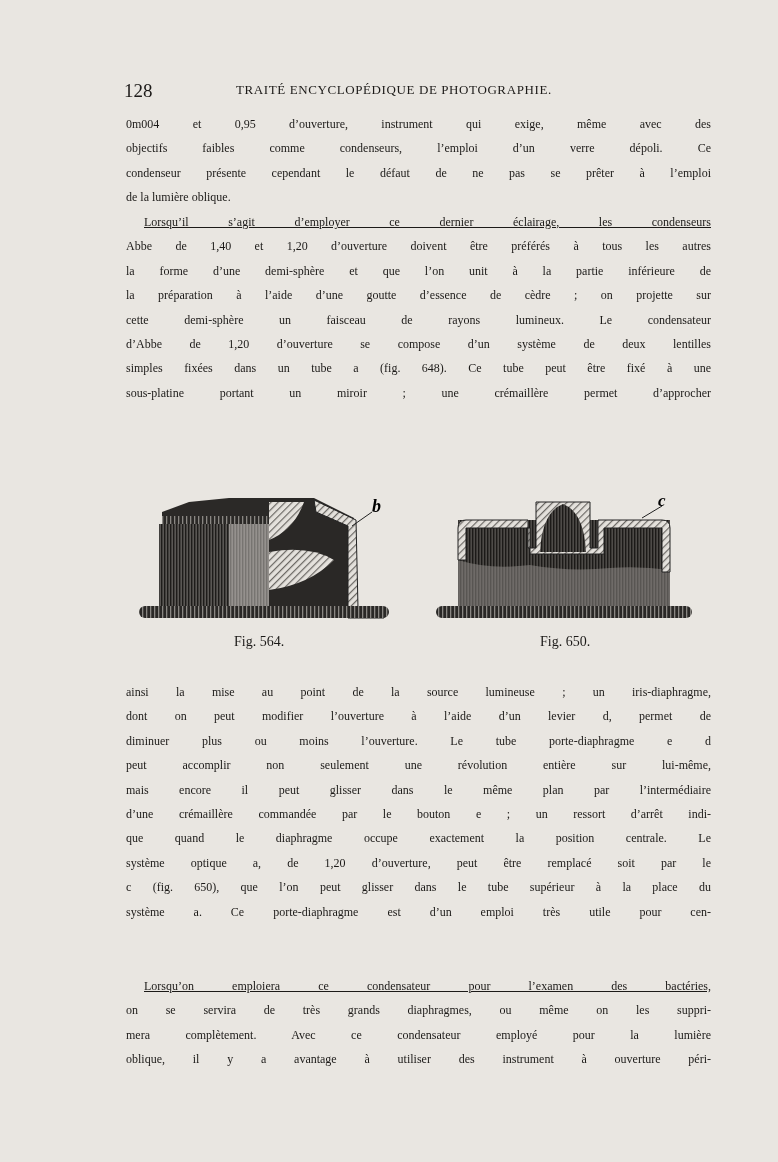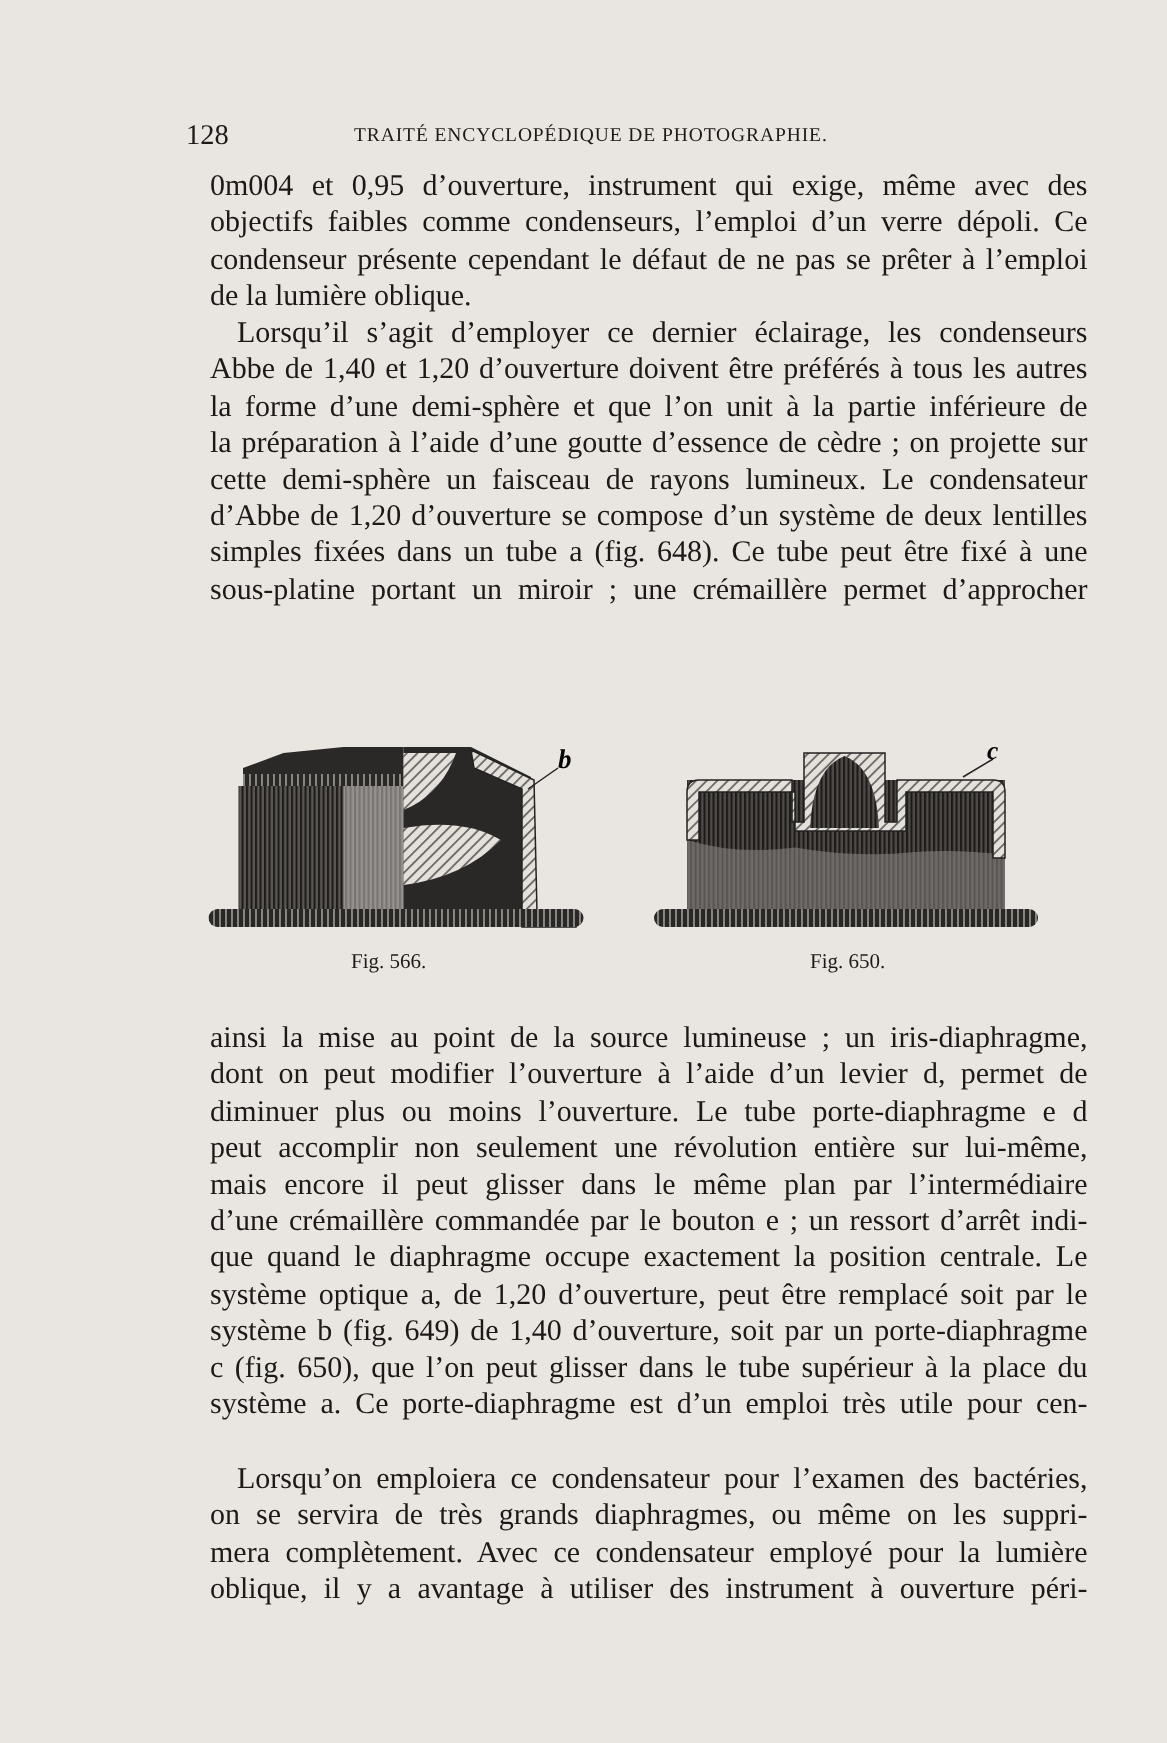--- a/index.html
+++ b/index.html
@@ -14,27 +14,27 @@
   .header {
     position: absolute; top: 80px; left: 0; width: 585px; height: 20px;
     font-size: 17px;
   }
   .page-num { position: absolute; left: 0; top: 0; font-size: 19px; }
   .running-title {
     position: absolute; left: 112px; top: 2px;
     font-size: 13px; letter-spacing: 0.6px; text-align: center;
   }
   .para {
-    position: absolute; left: 16px; width: 585px;
-    font-size: 20px; line-height: 24.4px;
+    position: absolute; left: 2px; width: 585px;
+    font-size: 12px; line-height: 24.4px;
     text-align: justify; text-align-last: justify;
   }
   .para .line { display: block; white-space: nowrap; text-align: justify; text-align-last: justify; }
   .para .line.last { text-align-last: left; }
-  .para .line.indent { padding-left: 18px; }
+  .para .line.indent { padding-left: 18px; text-decoration: underline; }
   .figs { position: absolute; top: 490px; left: 10px; width: 580px; height: 170px; }
   .fig { position: absolute; top: 0; }
   .fig-caption { position: absolute; font-size: 14px; }
 </style>
 </head>
 <body>
 
 <div class="page">
 
   <div class="header">
@@ -82,21 +82,21 @@
         <rect x="25" y="34" width="110" height="82" fill="url(#vstripe)"></rect>
         <rect x="95" y="34" width="40" height="82" fill="#cfccc7" opacity="0.5"></rect>
         <polygon points="135,8 180,8 220,28 222,116 135,116" fill="#2a2826"></polygon>
         <path d="M135,12 L170,12 Q160,40 135,50 Z" fill="url(#hatch)"></path>
         <path d="M135,62 Q175,55 200,70 Q175,95 135,100 Z" fill="url(#hatch)"></path>
         <path d="M180,10 L222,30 L224,118 L250,118 L250,128 L214,128 L214,36 L182,22 Z" fill="url(#hatch)" stroke="#222" stroke-width="1"></path>
         <rect x="5" y="116" width="250" height="12" rx="6" fill="url(#knurl)"></rect>
         <line x1="218" y1="36" x2="238" y2="22" stroke="#222" stroke-width="1"></line>
         <text x="238" y="22" font-size="18" font-style="italic" font-weight="bold" font-family="Liberation Serif, serif">b</text>
       </svg>
-      <span class="fig-caption" style="left:100px;top:144px">Fig. 566.</span>
+      <span class="fig-caption" style="left:100px;top:144px">Fig. 564.</span>
     </div>
 
     <div class="fig" style="left:296px;width:270px;height:170px">
       <svg width="270" height="130" viewBox="0 0 270 130">
         <defs>
           <pattern id="vstripe2" width="3" height="4" patternUnits="userSpaceOnUse">
             <rect width="3" height="4" fill="#4e4b48"></rect>
               <rect width="1.4" height="4" fill="#1c1a18"></rect>
           </pattern>
           <pattern id="hatch2" width="5" height="5" patternUnits="userSpaceOnUse" patternTransform="rotate(45)">
@@ -122,21 +122,20 @@
 
   <div class="para" style="top:680px">
     <span class="line">ainsi la mise au point de la source lumineuse ; un iris-diaphragme,</span>
     <span class="line">dont on peut modifier l’ouverture à l’aide d’un levier d, permet de</span>
     <span class="line">diminuer plus ou moins l’ouverture. Le tube porte-diaphragme e d</span>
     <span class="line">peut accomplir non seulement une révolution entière sur lui-même,</span>
     <span class="line">mais encore il peut glisser dans le même plan par l’intermédiaire</span>
     <span class="line">d’une crémaillère commandée par le bouton e ; un ressort d’arrêt indi-</span>
     <span class="line">que quand le diaphragme occupe exactement la position centrale. Le</span>
     <span class="line">système optique a, de 1,20 d’ouverture, peut être remplacé soit par le</span>
-    <span class="line">système b (fig. 649) de 1,40 d’ouverture, soit par un porte-diaphragme</span>
     <span class="line">c (fig. 650), que l’on peut glisser dans le tube supérieur à la place du</span>
     <span class="line">système a. Ce porte-diaphragme est d’un emploi très utile pour cen-</span>
   </div>
 
   <div class="para" style="top:974px">
     <span class="line indent">Lorsqu’on emploiera ce condensateur pour l’examen des bactéries,</span>
     <span class="line">on se servira de très grands diaphragmes, ou même on les suppri-</span>
     <span class="line">mera complètement. Avec ce condensateur employé pour la lumière</span>
     <span class="line">oblique, il y a avantage à utiliser des instrument à ouverture péri-</span>
   </div>

